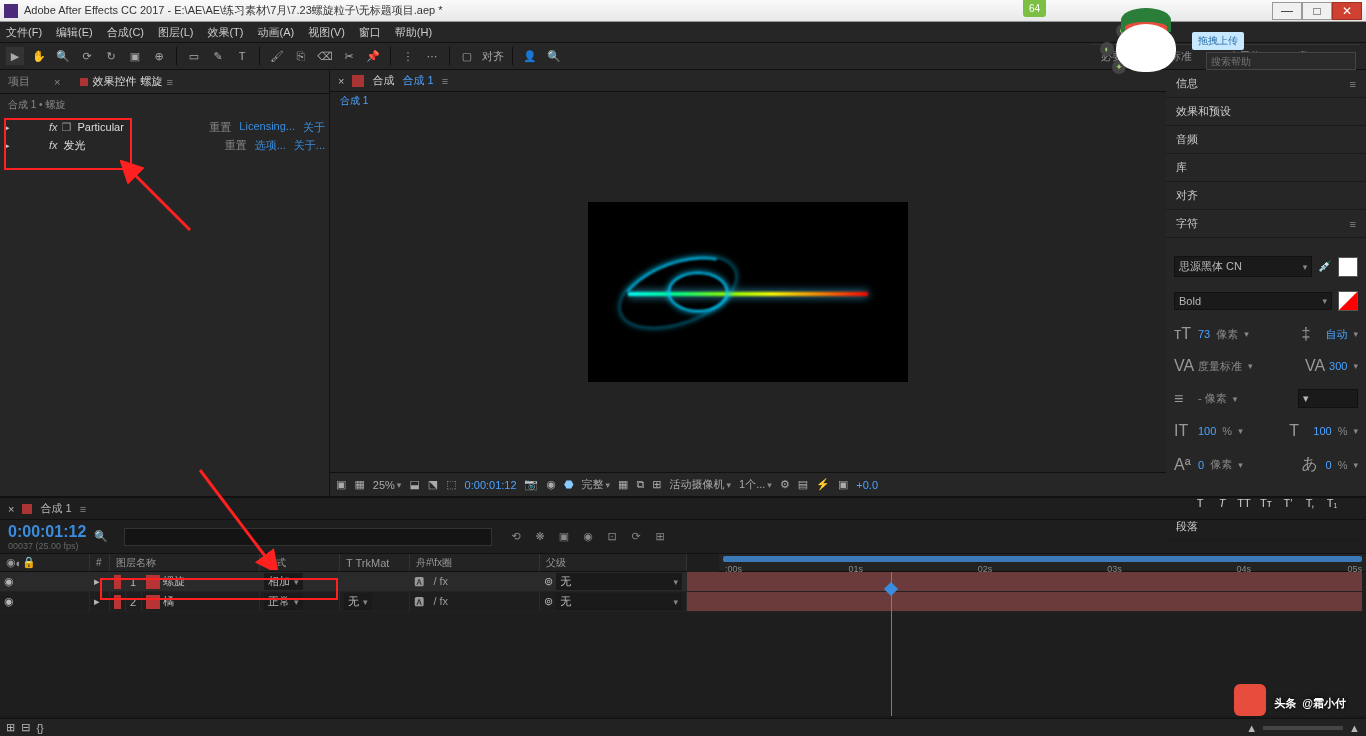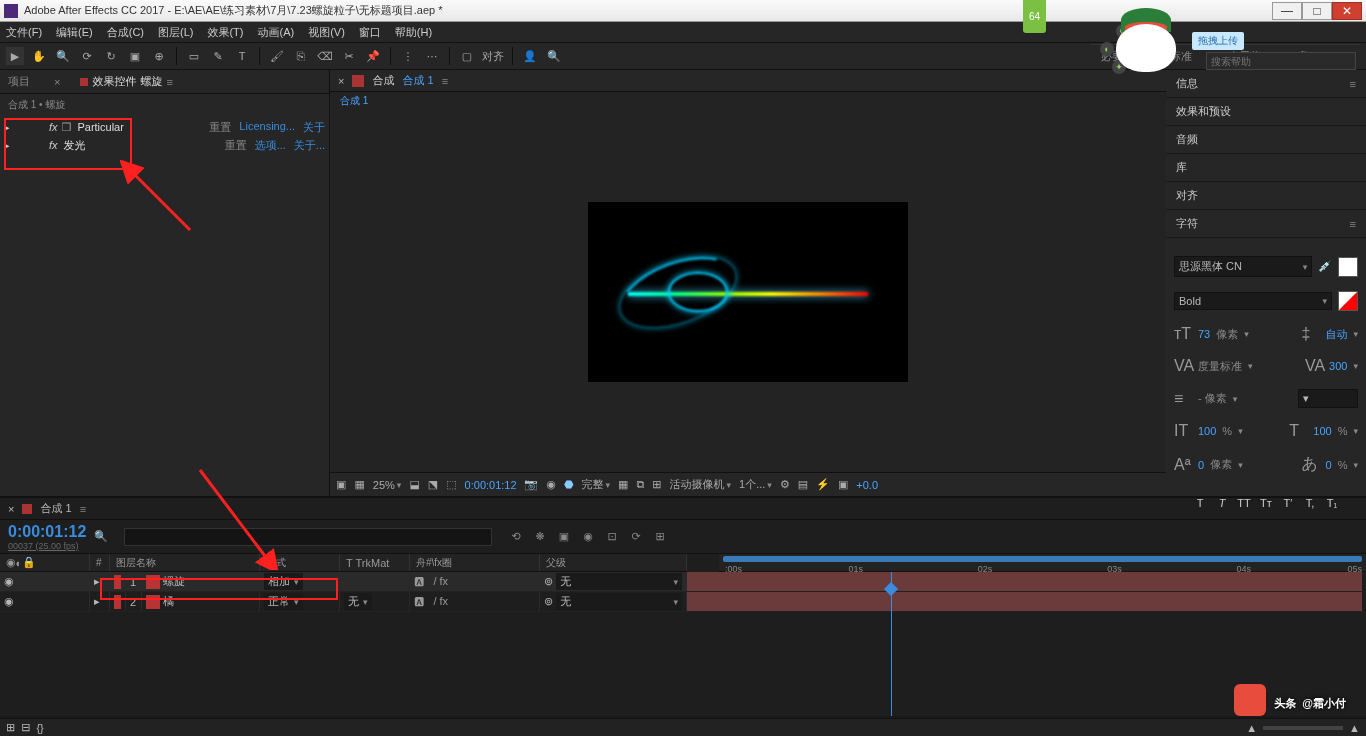--- a/index.html
+++ b/index.html
@@ -3,21 +3,21 @@
 <meta charset="utf-8">
 <style>
 * { margin:0; padding:0; box-sizing:border-box; font-family:"Microsoft YaHei",Arial,sans-serif; font-size:11px; user-select:none; }
 body { background:#1a1a1a; color:#b8b8b8; width:1366px; height:736px; overflow:hidden; position:relative; }
 .titlebar { height:22px; background:linear-gradient(#fafafa,#e8e8e8); display:flex; align-items:center; padding:0 4px; color:#333; border-bottom:1px solid #999; }
 .titlebar .ae-icon { width:14px; height:14px; background:#4b2a7a; margin-right:6px; display:inline-block; }
 .titlebar .ttl { flex:1; font-size:11px; }
 .winbtns { display:flex; gap:0; }
 .winbtn { width:30px; height:18px; text-align:center; line-height:16px; border:1px solid #999; background:#f0f0f0; font-size:12px; }
 .winbtn.close { background:#d04030; color:#fff; border-color:#a03020; }
-.badge64 { position:absolute; top:0; right:320px; background:#7bc043; color:#fff; padding:11px 6px; font-size:10px; border-radius:0 0 3px 3px; }
+.badge64 { position:absolute; top:0; right:320px; background:#7bc043; color:#fff; padding:3px 6px; font-size:10px; border-radius:0 0 3px 3px; }
 .menubar { height:20px; background:#262626; display:flex; align-items:center; padding:0 6px; gap:14px; color:#ccc; }
 .menubar span { cursor:default; }
 .toolbar { height:28px; background:#262626; border-top:1px solid #111; border-bottom:1px solid #111; display:flex; align-items:center; padding:0 6px; gap:6px; }
 .toolbtn { width:18px; height:18px; display:inline-flex; align-items:center; justify-content:center; color:#aaa; }
 .toolbtn.sel { background:#333; }
 .toolsep { width:1px; height:18px; background:#111; margin:0 2px; }
 .tabbar-top { height:24px; background:#262626; display:flex; align-items:center; justify-content:flex-end; padding:0 10px; border-top:1px solid #333; gap:36px; color:#888; }
 .main { display:flex; height:426px; }
 .panel-left { width:330px; background:#262626; border-right:1px solid #111; display:flex; flex-direction:column; }
 .panel-tabs { height:24px; display:flex; align-items:center; padding:0 8px; gap:20px; border-bottom:1px solid #111; }
@@ -62,21 +62,21 @@
 .char-ico { width:18px; color:#999; font-size:16px; }
 .char-val { color:#4aa3ff; }
 .char-unit { color:#888; }
 .tstyle-row { display:flex; gap:6px; padding:4px 8px; justify-content:center; }
 .tstyle { width:16px; text-align:center; color:#ccc; }
 .timeline { height:220px; background:#1e1e1e; border-top:2px solid #111; display:flex; flex-direction:column; }
 .tl-tabs { height:22px; display:flex; align-items:center; padding:0 8px; gap:8px; border-bottom:1px solid #111; }
 .tl-head { height:34px; display:flex; border-bottom:1px solid #111; }
 .tl-head-left { width:500px; display:flex; align-items:center; gap:8px; padding:0 8px; }
 .timecode { color:#3a8dde; font-size:16px; font-weight:bold; }
-.tc-sub { color:#666; font-size:9px;text-decoration:underline; }
+.tc-sub { color:#666; font-size:9px; }
 .tl-search { width:380px; height:18px; background:#141414; border:1px solid #333; margin-left:8px; }
 .tl-head-mid { flex:1; display:flex; align-items:center; gap:8px; padding:0 8px; }
 .tl-icon { color:#888; width:16px; text-align:center; }
 .tl-cols { height:18px; display:flex; background:#232323; border-bottom:1px solid #111; align-items:center; }
 .tl-col { padding:0 6px; color:#999; font-size:10px; border-right:1px solid #333; height:100%; display:flex; align-items:center; }
 .tl-body { display:flex; flex:1; }
 .tl-layers { width:687px; }
 .tl-row { height:20px; display:flex; align-items:center; border-bottom:1px solid #222; }
 .tl-row.hl { background:#2a2a2a; }
 .cell { height:100%; display:flex; align-items:center; padding:0 4px; border-right:1px solid #2a2a2a; }
@@ -350,20 +350,23 @@
     </div>
     <div class="tstyle-row">
       <span class="tstyle">T</span>
       <span class="tstyle" style="font-style:italic">T</span>
       <span class="tstyle">TT</span>
       <span class="tstyle">Tт</span>
       <span class="tstyle">T′</span>
       <span class="tstyle">T,</span>
       <span class="tstyle">T₁</span>
     </div>
+    <div class="rp-sec">
+        <span>段落</span>
+      </div>
   </div>
 </div>
 
 <div class="timeline">
   <div class="tl-tabs">
     <span class="x">×</span>
     <span class="sq" style="width:10px;height:10px;background:#aa3333;display:inline-block"></span>
     <span>合成 1</span>
     <span style="color:#888">≡</span>
   </div>

